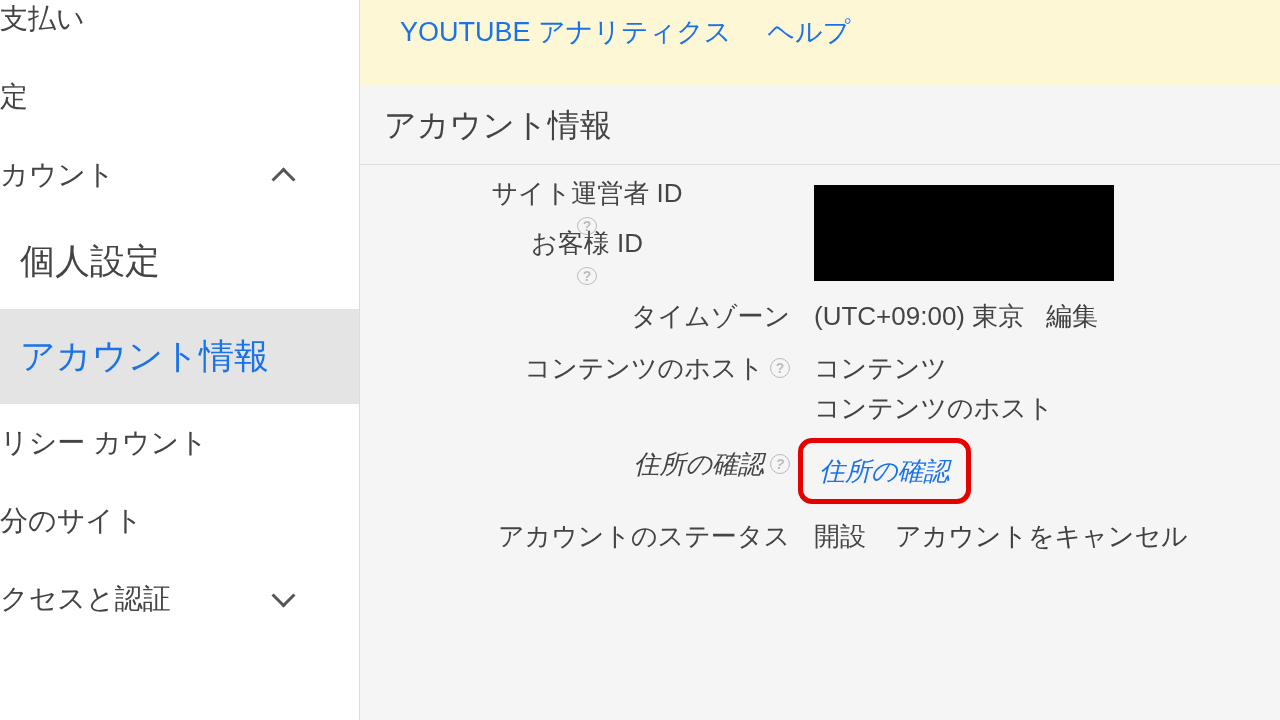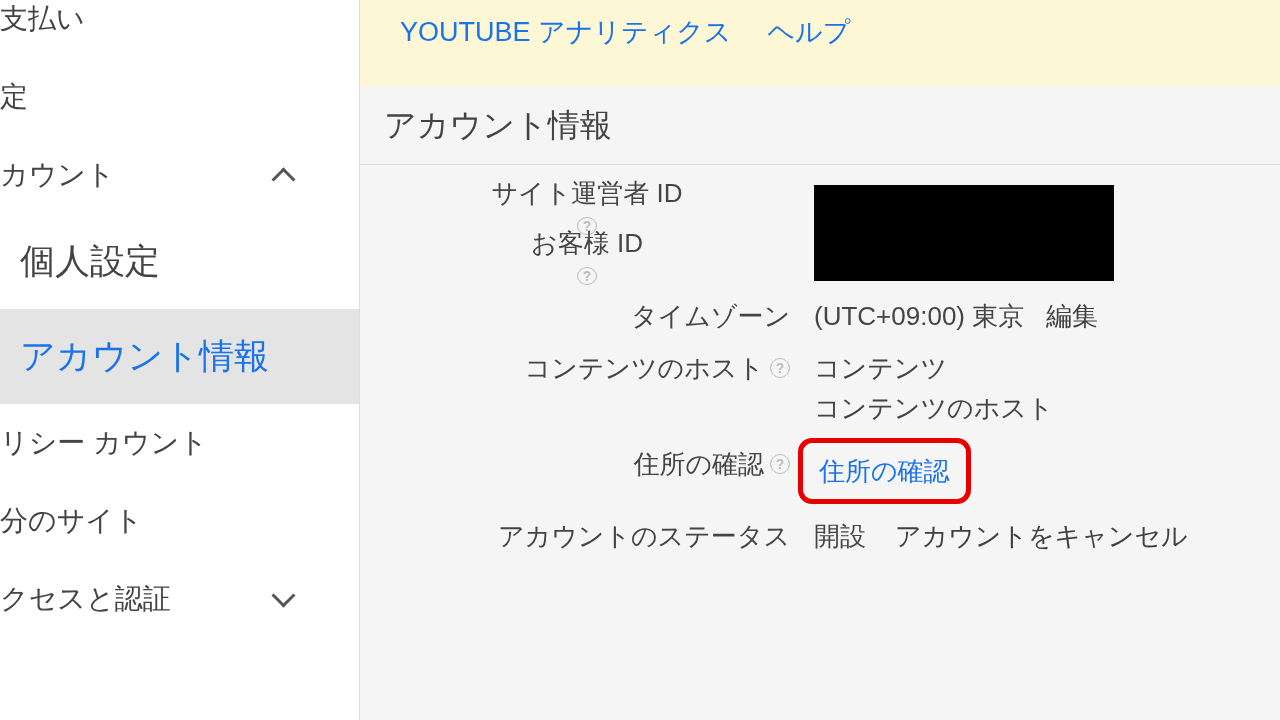--- a/index.html
+++ b/index.html
@@ -243,21 +243,21 @@
       <div class="field-label">
         <span>コンテンツのホスト</span>
         <span class="help-icon">?</span>
       </div>
       <div class="field-value">
         <div>コンテンツ</div>
         <div>コンテンツのホスト</div>
       </div>
     </div>
 
-    <div class="field" style="margin-top:16px;">
+    <div class="field" style="margin-top:16px;font-style:italic;">
       <div class="field-label">
         <span>住所の確認</span>
         <span class="help-icon">?</span>
       </div>
       <div class="field-value">
         <span class="highlighted-link">住所の確認</span>
       </div>
     </div>
 
     <div class="field">

